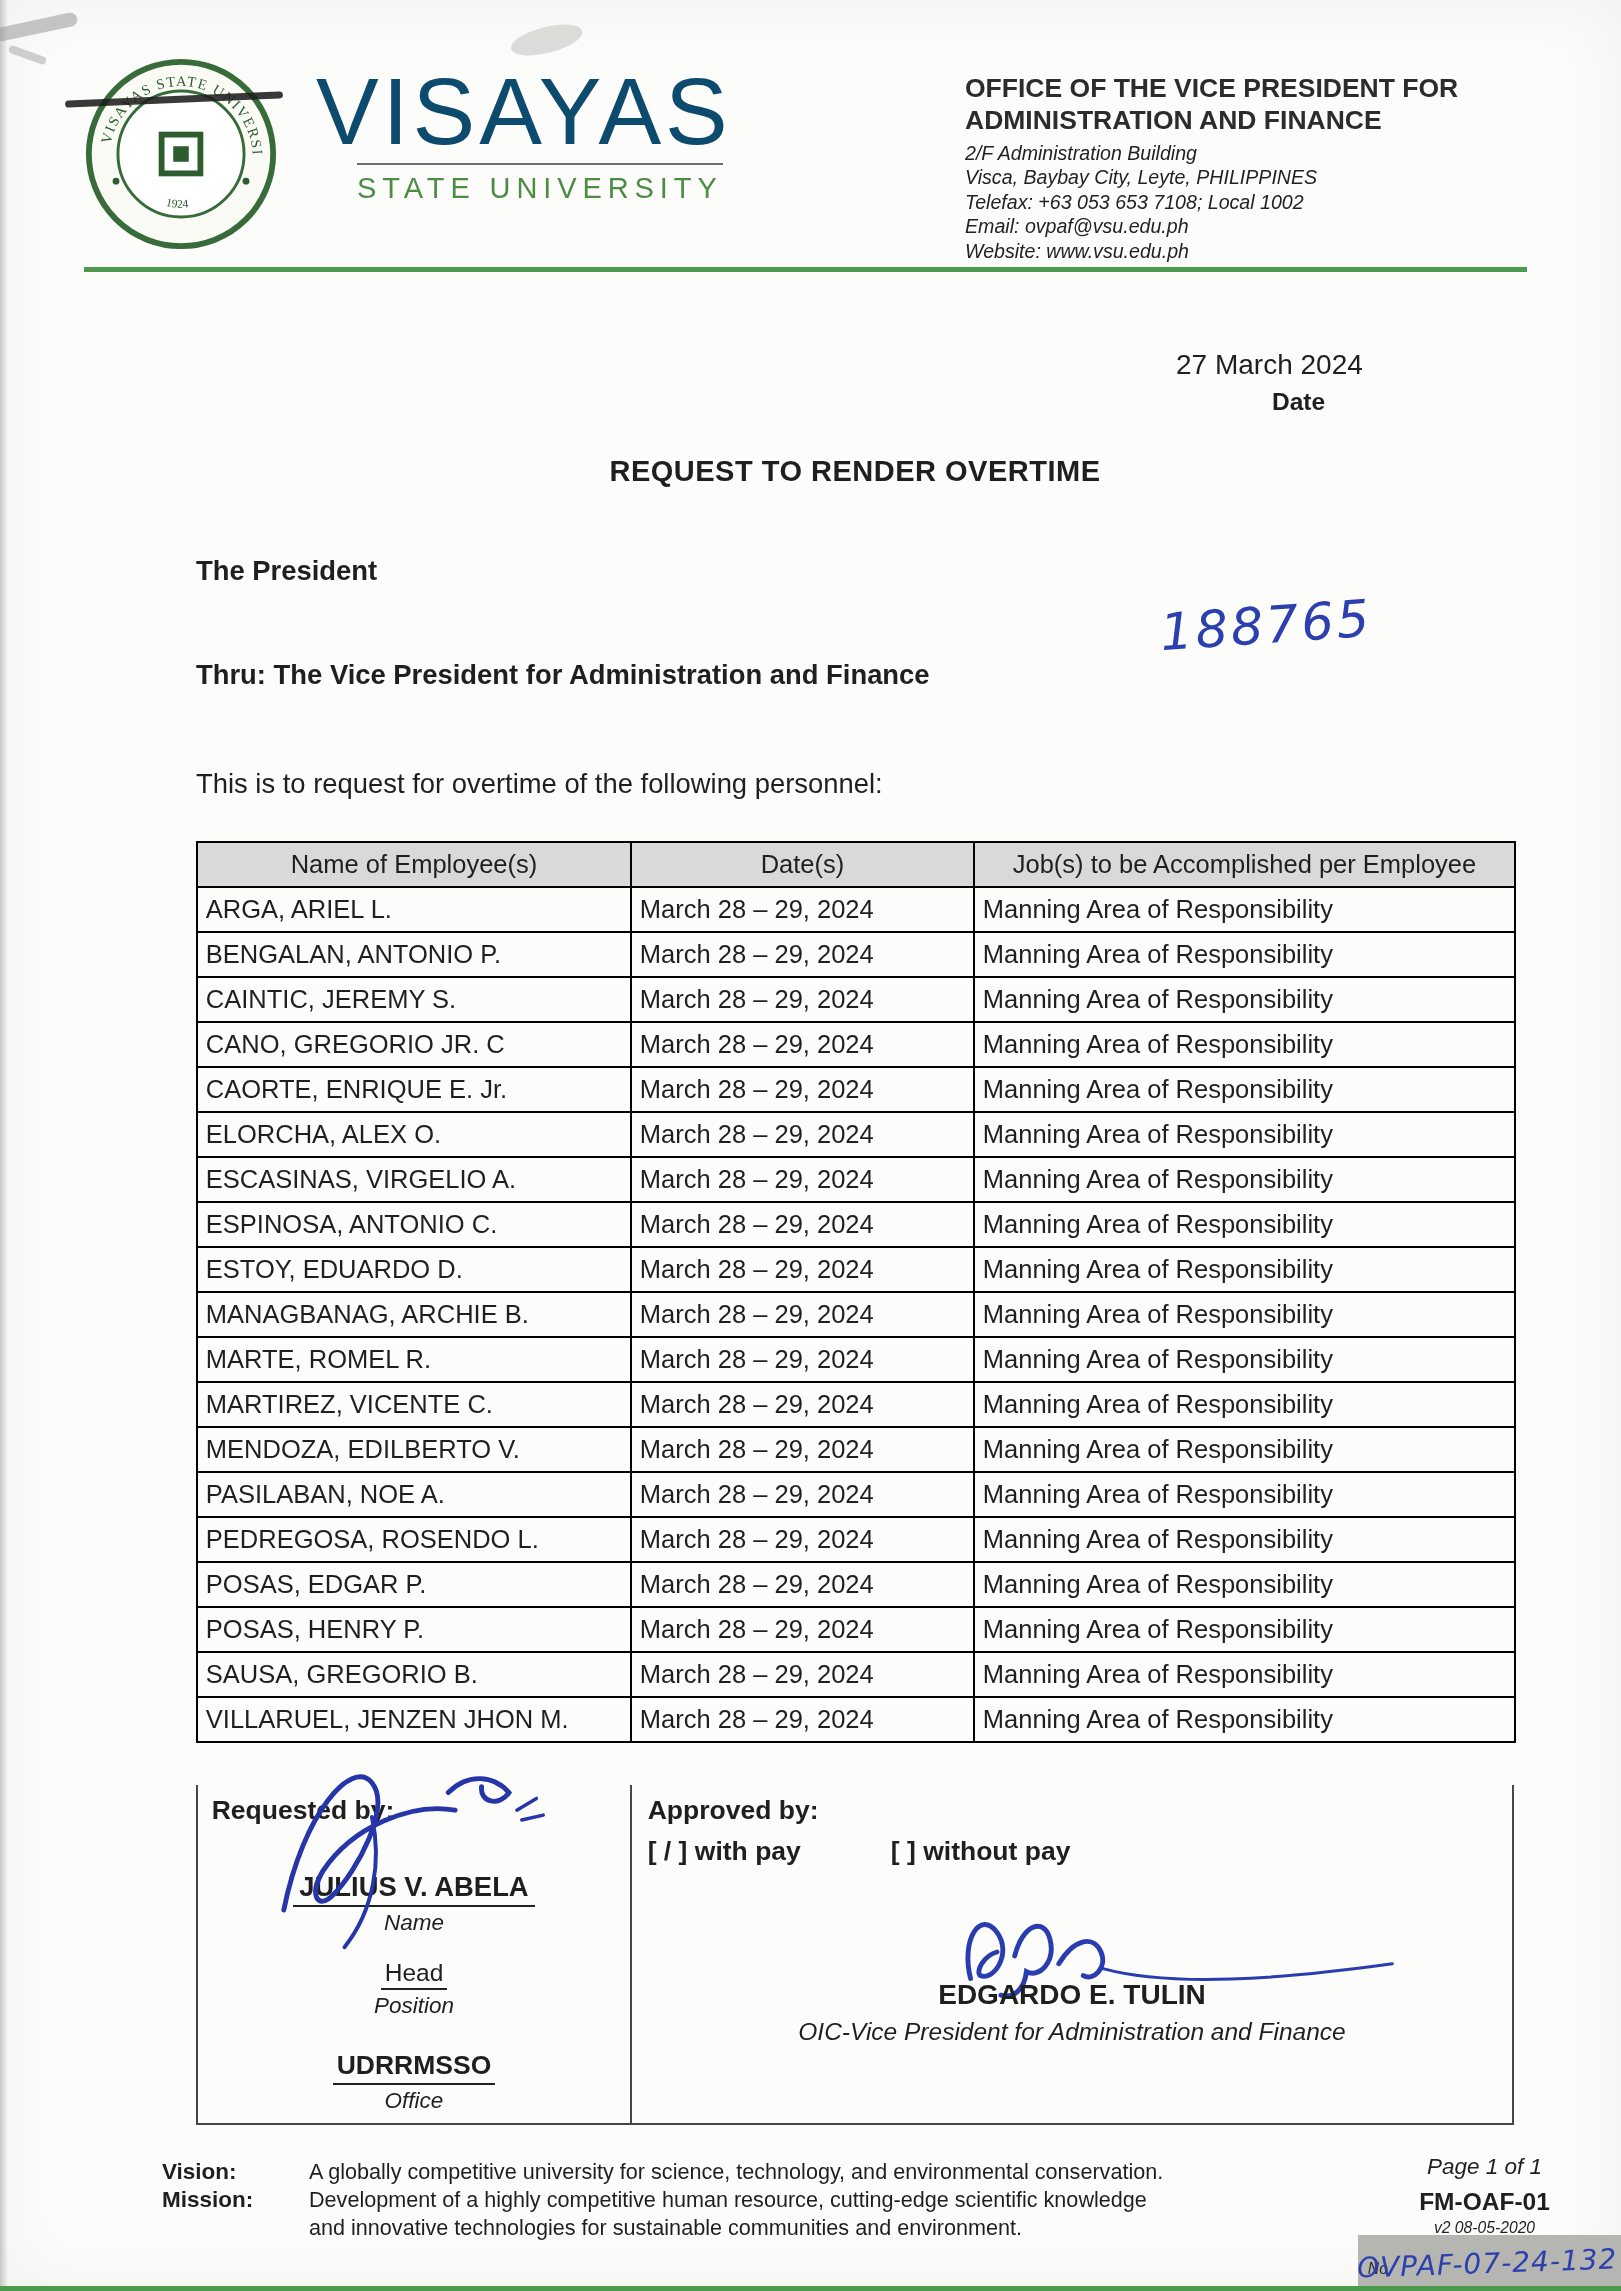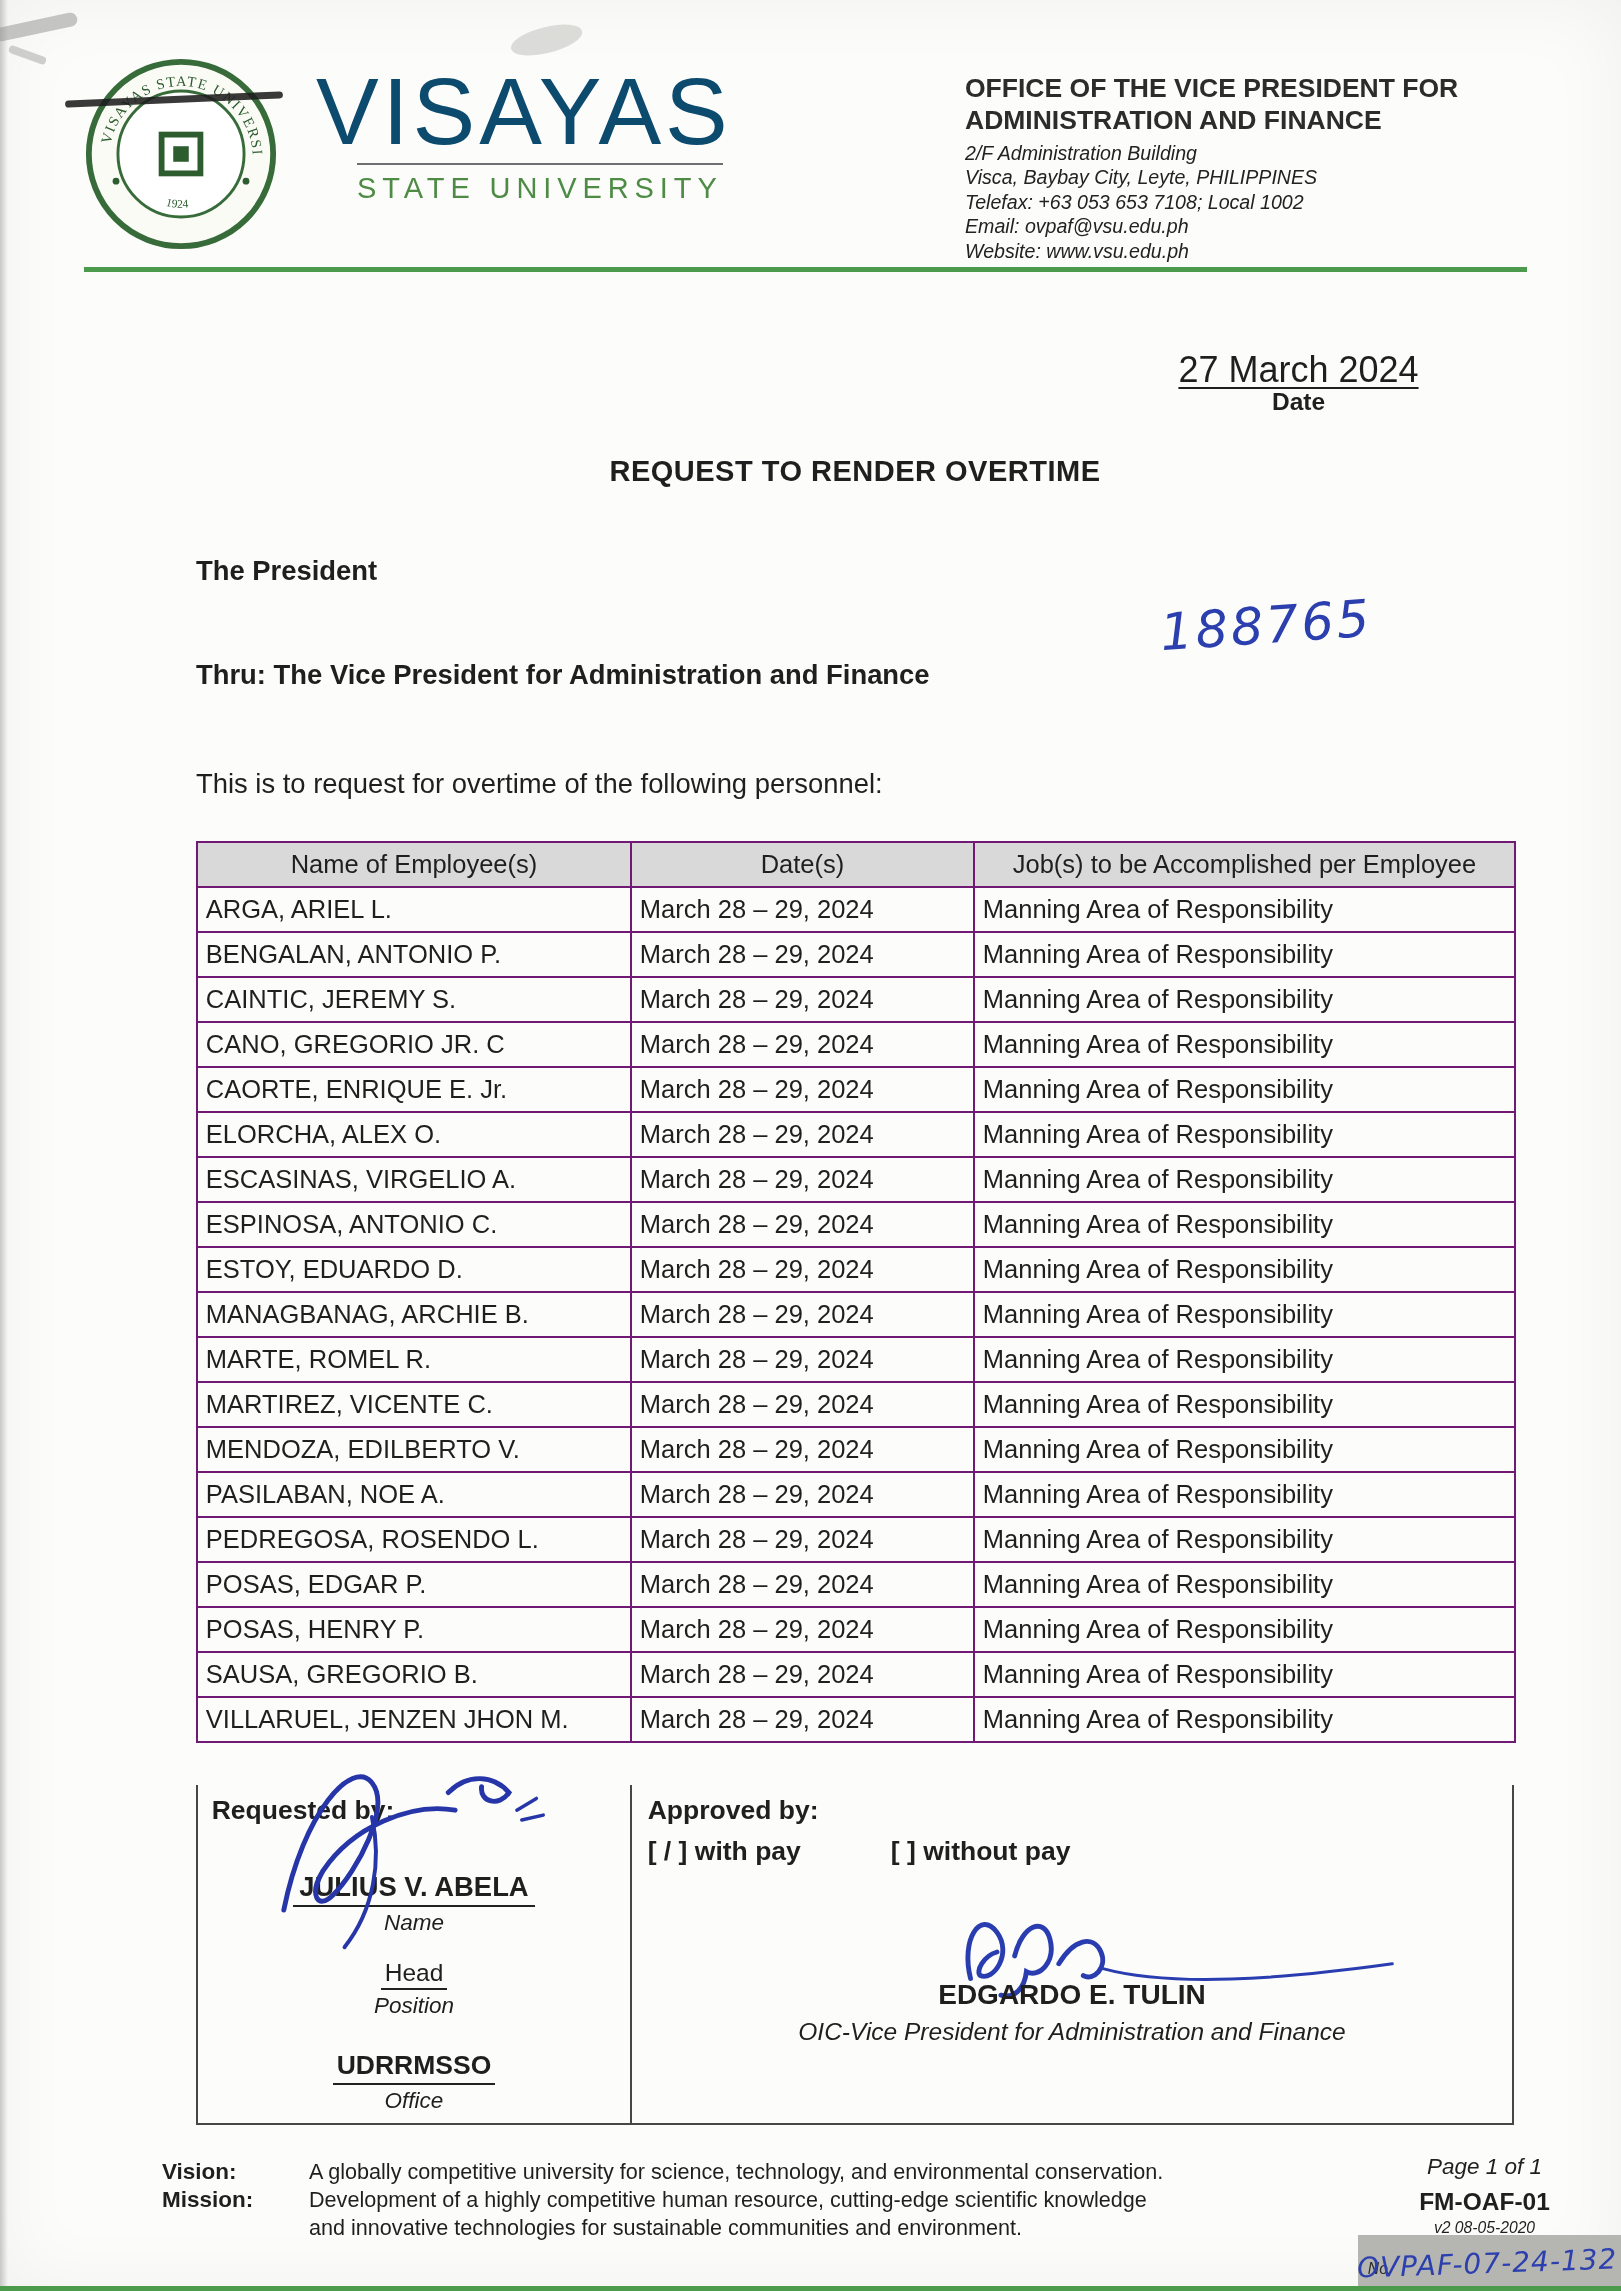--- a/index.html
+++ b/index.html
@@ -26,37 +26,37 @@
   .wordmark { position:absolute; left:316px; top:65px; }
   .univ-name { font-size:94px; letter-spacing:3.9px; color:#0c4a6e; line-height:1.0; }
   .univ-sub { display:inline-block; margin-left:41px; margin-top:3.9px; padding-top:6.9px;
     border-top:2.9px solid #6e6f71; color:#4e8c46; font-size:29px; letter-spacing:5.9px; }
   .office { position:absolute; left:965px; top:72px; width:573px; }
   .office-title { font-weight:700; font-size:26.5px; line-height:32px; color:#2c2c2c; }
   .office-lines { margin-top:4.9px; font-size:19.6px; line-height:24.5px; color:#222;font-style:italic; }
   .rule-green { position:absolute; left:84px; top:267px; width:1443px; height:4.9px; background:#4c9a4c; }
 
   
-  .date-value { position:absolute; left:1176px; top:349px; width:245px; text-align:center;
-    font-size:36px; text-decoration:underline; text-decoration-thickness:2px; text-underline-offset:4.9px; }
+  .date-value { position:absolute; left:1176px; top:349px; width:245px; 
+    font-size:28px; text-decoration-thickness:2px; text-underline-offset:4.9px; }
   .date-label { position:absolute; left:1176px; top:388px; width:245px; text-align:center;
     font-size:24.5px; font-weight:700; }
   .doc-title { position:absolute; left:196px; top:455px; width:1318px; text-align:center;
     font-size:29px; font-weight:700; letter-spacing:0.5px; }
   .addr-president { position:absolute; left:196px; top:555px; font-size:27.4px; font-weight:700; }
   .addr-thru { position:absolute; left:196px; top:659px; font-size:27.4px; font-weight:700; }
   .hand-number { position:absolute; left:1160px; top:596px; font-size:51px; color:#2c3fae;
     font-style:italic; letter-spacing:2.9px; transform:rotate(-4deg);
     font-family:"DejaVu Sans", sans-serif; }
   .intro { position:absolute; left:196px; top:768px; font-size:27.4px; }
 
   
   table.ot { position:absolute; left:196px; top:841px; width:1318px;
     border-collapse:collapse; table-layout:fixed; }
-  table.ot th, table.ot td { border:2px solid #701a75; overflow:hidden; white-space:nowrap; }
+  table.ot th, table.ot td { border:2px solid #000000; overflow:hidden; white-space:nowrap; }
   table.ot th { background:#d9d9d9; font-weight:400; font-size:25.5px; height:43px;
     text-align:center; padding:0 3.9px; }
   table.ot td { font-size:25.5px; height:43px; padding:0 7.8px; }
   td.c-name { padding-left:11.8px; }
   td.c-date { padding-left:17.6px; }
   td.c-job  { padding-left:13.7px; }
 
   
   .sig-area { position:absolute; left:196px; top:1785px; width:1318px; height:340px;
     border:2px solid #464646; border-top:none; box-sizing:border-box; display:flex; }

